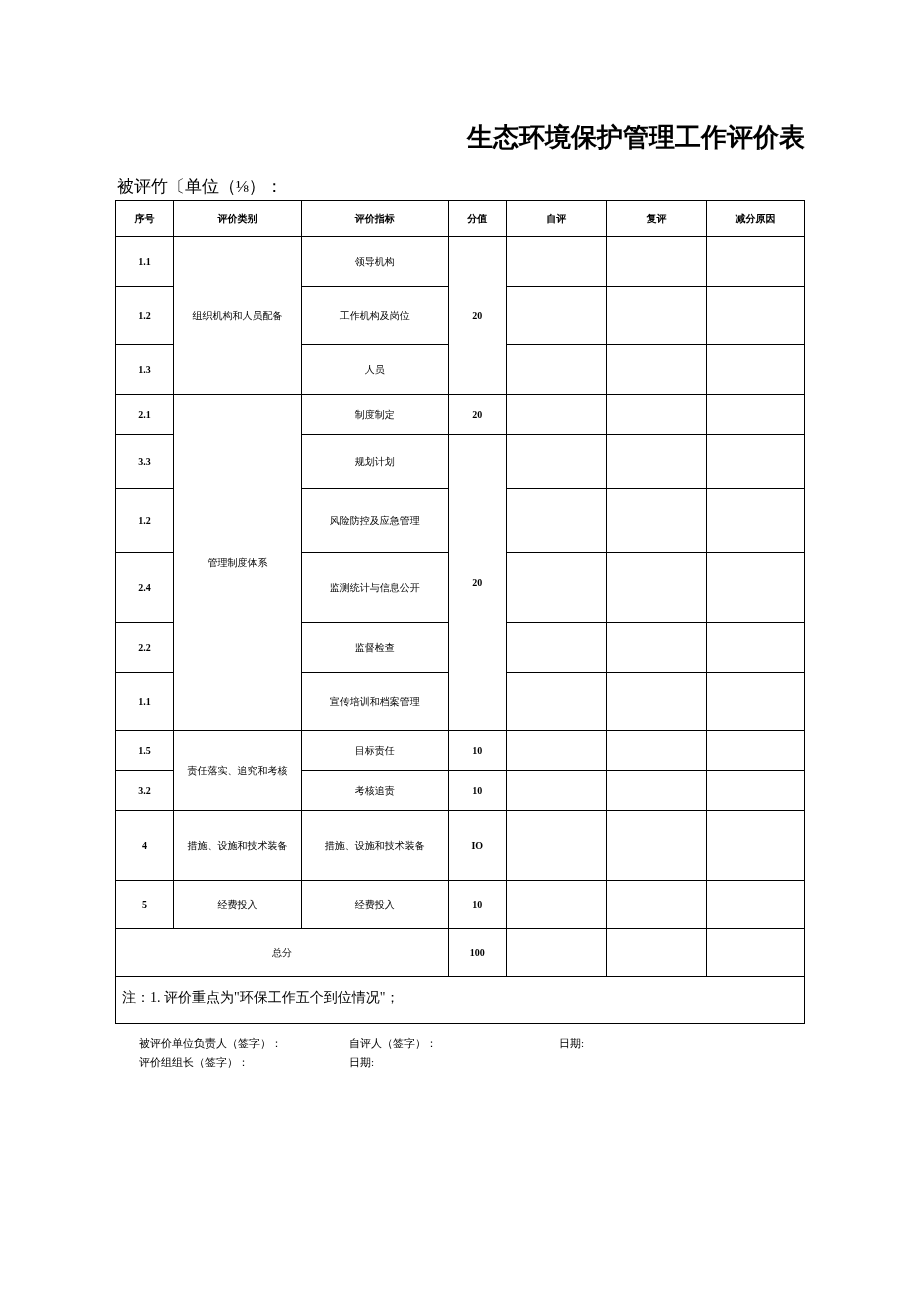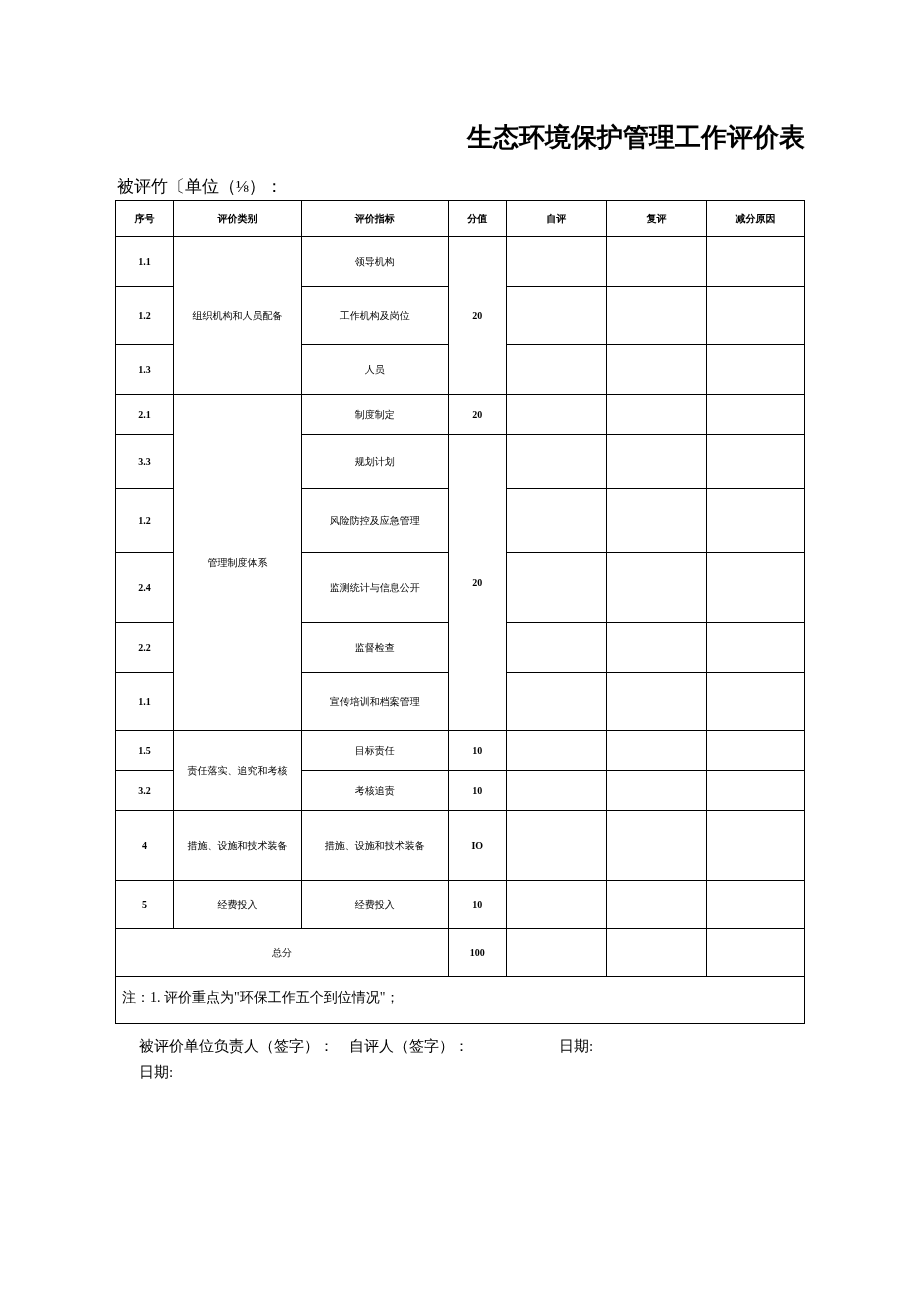--- a/index.html
+++ b/index.html
@@ -61,21 +61,21 @@
     .notes {
       font-size: 14px;
       padding: 10px 6px 14px 6px;
       border: 1px solid #000;
       border-top: none;
       line-height: 1.6;
     }
     .notes .n1 { }
     .notes .n2 { padding-left: 34px; }
     .signatures {
-      font-size: 15px;
+      font-size: 11px;
       margin-top: 10px;
       line-height: 1.7;
       padding-left: 24px;
     }
     .sig-row {
       display: flex;
     }
     .sig-col1 { width: 210px; }
     .sig-col2 { width: 210px; }
     .sig-col3 { width: 120px; }
@@ -231,15 +231,16 @@
   <div class="n1">注：1. 评价重点为"环保工作五个到位情况"；</div>
 </div>
 
 <div class="signatures">
   <div class="sig-row">
     <span class="sig-col1">被评价单位负责人（签字）：</span>
     <span class="sig-col2">自评人（签字）：</span>
     <span class="sig-col3">日期:</span>
   </div>
   <div class="sig-row">
+    <span class="sig-col1">评价组组长（签字）：</span>
     <span class="sig-col3">日期:</span>
   </div>
 </div>
 
 </body></html>

